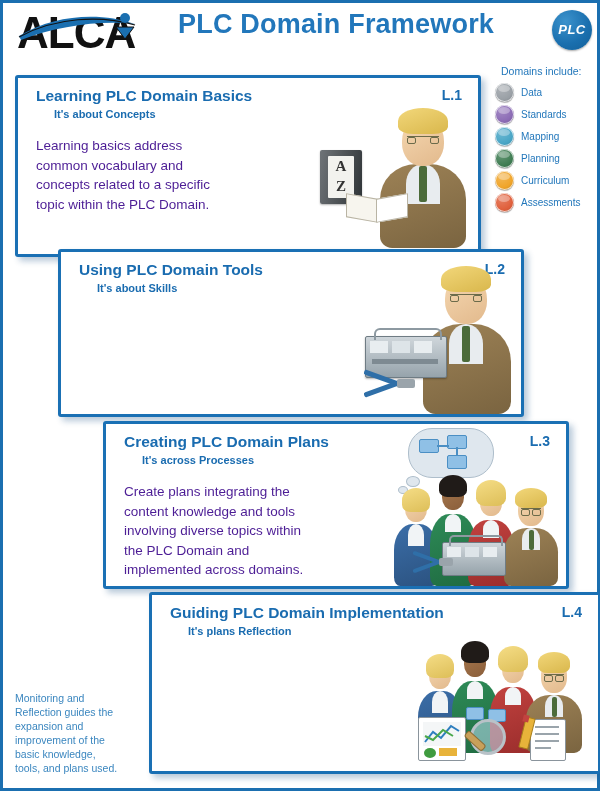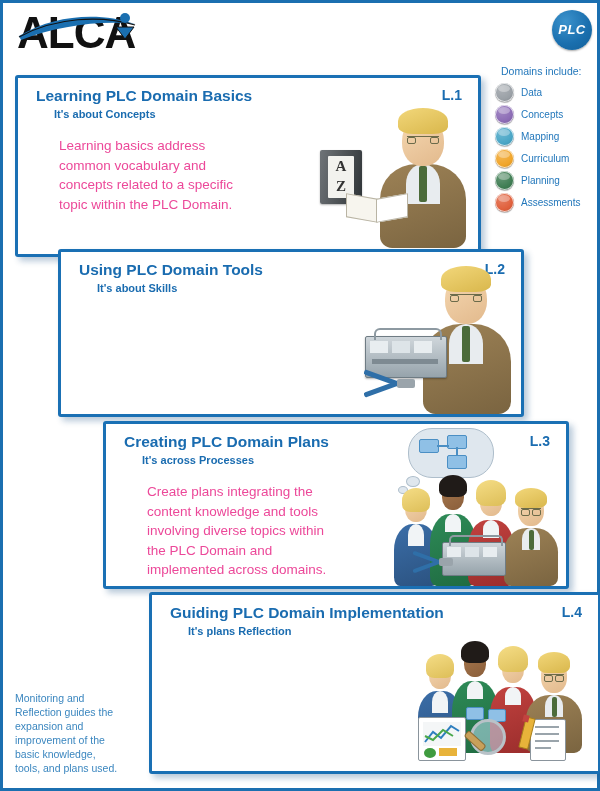--- a/index.html
+++ b/index.html
@@ -86,23 +86,22 @@
     position:absolute;left:36px;top:30px;
     font-size:11px;font-weight:bold;color:#1a6cb0;
     white-space:nowrap;
   }
   .card-level{
     position:absolute;right:16px;top:9px;
     font-size:14px;font-weight:bold;color:#1a6cb0;
   }
   .card-body{
     position:absolute;left:18px;top:58px;
-    font-size:13.5px;line-height:19.5px;color:#ec4899;
+    font-size:13.5px;line-height:19.5px;color:#4c1d95;
     white-space:pre-line;
-    margin-left:23px;
   }
   .card-art{
     position:absolute;
     pointer-events:none;
   }
 
   
   #card-1{left:12px;  top:72px;  width:460px; height:176px;}
   #card-2{left:55px;  top:246px; width:460px; height:162px;}
   #card-3{left:100px; top:418px; width:460px; height:162px;}
@@ -145,48 +144,49 @@
     <div class="logo">
       <svg width="128" height="48" viewBox="0 0 128 48" aria-hidden="true">
         <text x="2" y="42" font-family="Liberation Sans, sans-serif" font-size="44" font-weight="bold" fill="#111111" letter-spacing="-1">ALCA</text>
         <path d="M4 30 C 40 8, 86 6, 120 18 C 86 14, 42 20, 6 34 Z" fill="#1a6fb0"></path>
         <path d="M4 31 C 40 11, 86 9, 120 19" stroke="#111111" stroke-width="1.2" fill="none"></path>
         <circle cx="110" cy="12" r="5" fill="#1a6fb0"></circle>
         <path d="M101 21 l18 0 l-9 12 z" fill="#1a6fb0" stroke="#111111" stroke-width="1"></path>
       </svg>
     </div>
 
+    <div class="app-title">PLC Domain Framework</div>
 
     <div class="plc-badge">
       <span>PLC</span>
     </div>
   </div>
 
   <div class="legend">
     <div class="legend-title">Domains include:</div>
 
     <div class="legend-row">
       <span class="legend-ico" style="background: radial-gradient(circle at 35% 28%, rgba(255, 255, 255, 0.2), rgb(154, 160, 166) 60%, rgba(0, 0, 0, 0.2) 100%), rgb(154, 160, 166);"></span>
       <span class="legend-label">Data</span>
     </div>
     <div class="legend-row">
       <span class="legend-ico" style="background: radial-gradient(circle at 35% 28%, rgba(255, 255, 255, 0.2), rgb(140, 108, 181) 60%, rgba(0, 0, 0, 0.2) 100%), rgb(140, 108, 181);"></span>
-      <span class="legend-label">Concepts</span>
+      <span class="legend-label">Standards</span>
     </div>
     <div class="legend-row">
       <span class="legend-ico" style="background: radial-gradient(circle at 35% 28%, rgba(255, 255, 255, 0.2), rgb(73, 166, 198) 60%, rgba(0, 0, 0, 0.2) 100%), rgb(73, 166, 198);"></span>
       <span class="legend-label">Mapping</span>
     </div>
     <div class="legend-row">
+      <span class="legend-ico" style="background: radial-gradient(circle at 35% 28%, rgba(255, 255, 255, 0.2), rgb(63, 125, 83) 60%, rgba(0, 0, 0, 0.2) 100%), rgb(63, 125, 83);"></span>
+      <span class="legend-label">Planning</span>
+    </div>
+    <div class="legend-row">
       <span class="legend-ico" style="background: radial-gradient(circle at 35% 28%, rgba(255, 255, 255, 0.2), rgb(240, 165, 42) 60%, rgba(0, 0, 0, 0.2) 100%), rgb(240, 165, 42);"></span>
       <span class="legend-label">Curriculum</span>
-    </div>
-    <div class="legend-row">
-      <span class="legend-ico" style="background: radial-gradient(circle at 35% 28%, rgba(255, 255, 255, 0.2), rgb(63, 125, 83) 60%, rgba(0, 0, 0, 0.2) 100%), rgb(63, 125, 83);"></span>
-      <span class="legend-label">Planning</span>
     </div>
     <div class="legend-row">
       <span class="legend-ico" style="background: radial-gradient(circle at 35% 28%, rgba(255, 255, 255, 0.2), rgb(224, 96, 60) 60%, rgba(0, 0, 0, 0.2) 100%), rgb(224, 96, 60);"></span>
       <span class="legend-label">Assessments</span>
     </div>
   </div>
 
   <div class="card" id="card-1">
     <div class="card-title">Learning PLC Domain Basics</div>
     <div class="card-sub">It's about Concepts</div>

